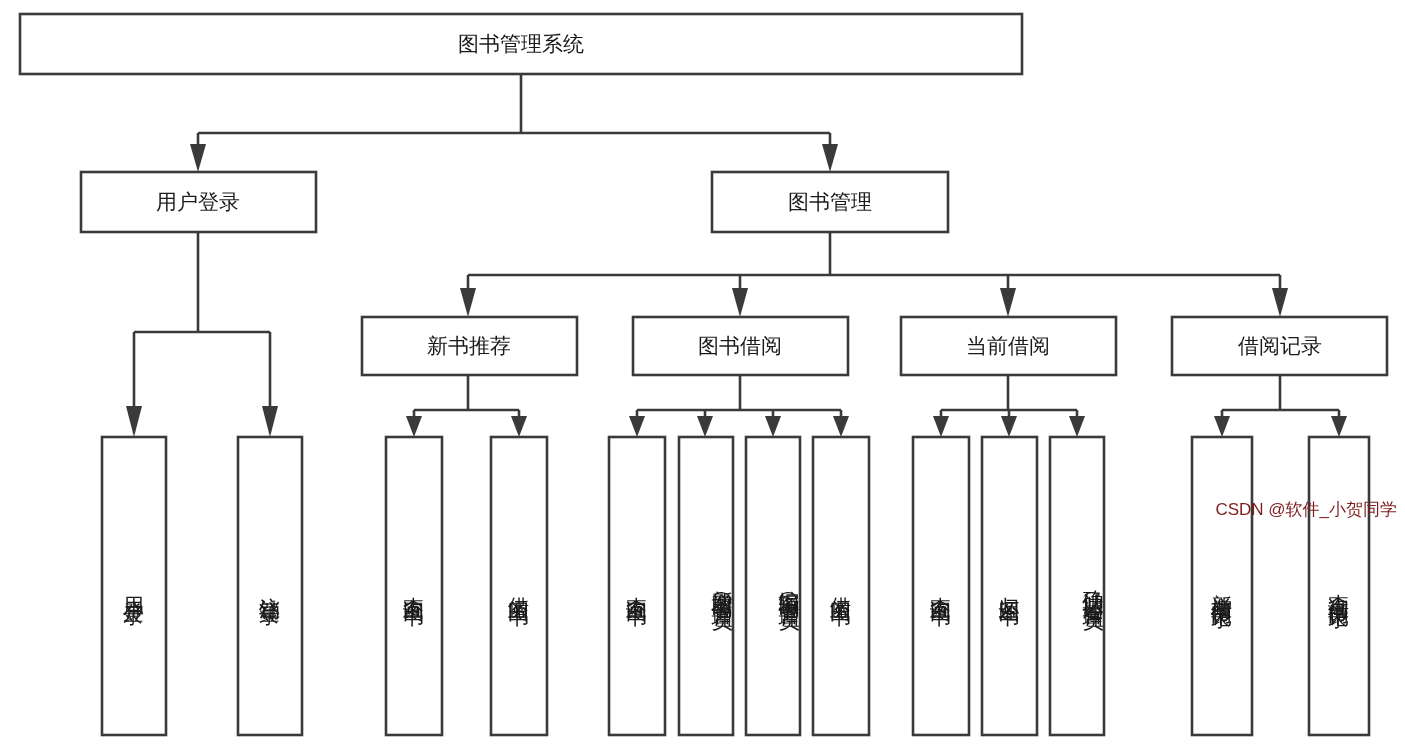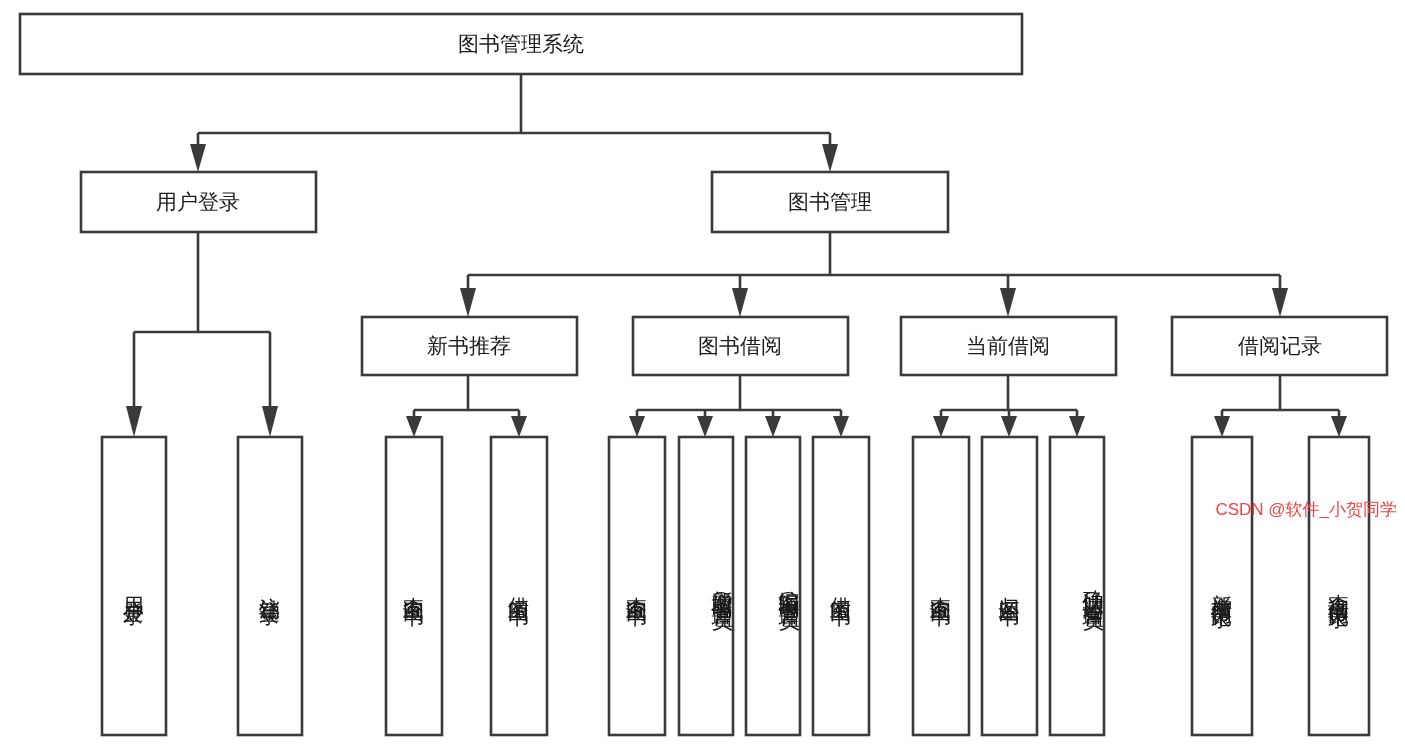--- a/index.html
+++ b/index.html
@@ -64,21 +64,21 @@
     align-items: center;
     justify-content: center;
     pointer-events: none;
   }
   .watermark {
     position: absolute;
     right: 8px;
     bottom: 6px;
     font-family: "Liberation Sans", "DejaVu Sans", sans-serif;
     font-size: 17px;
-    color: #ef4444;
+    color: #7f1d1d;
     white-space: nowrap;
   }
 </style>
 </head>
 <body>
 
 <div id="diagram-root">
 
   <svg id="diagram-svg" viewBox="0 0 1405 747">
 

